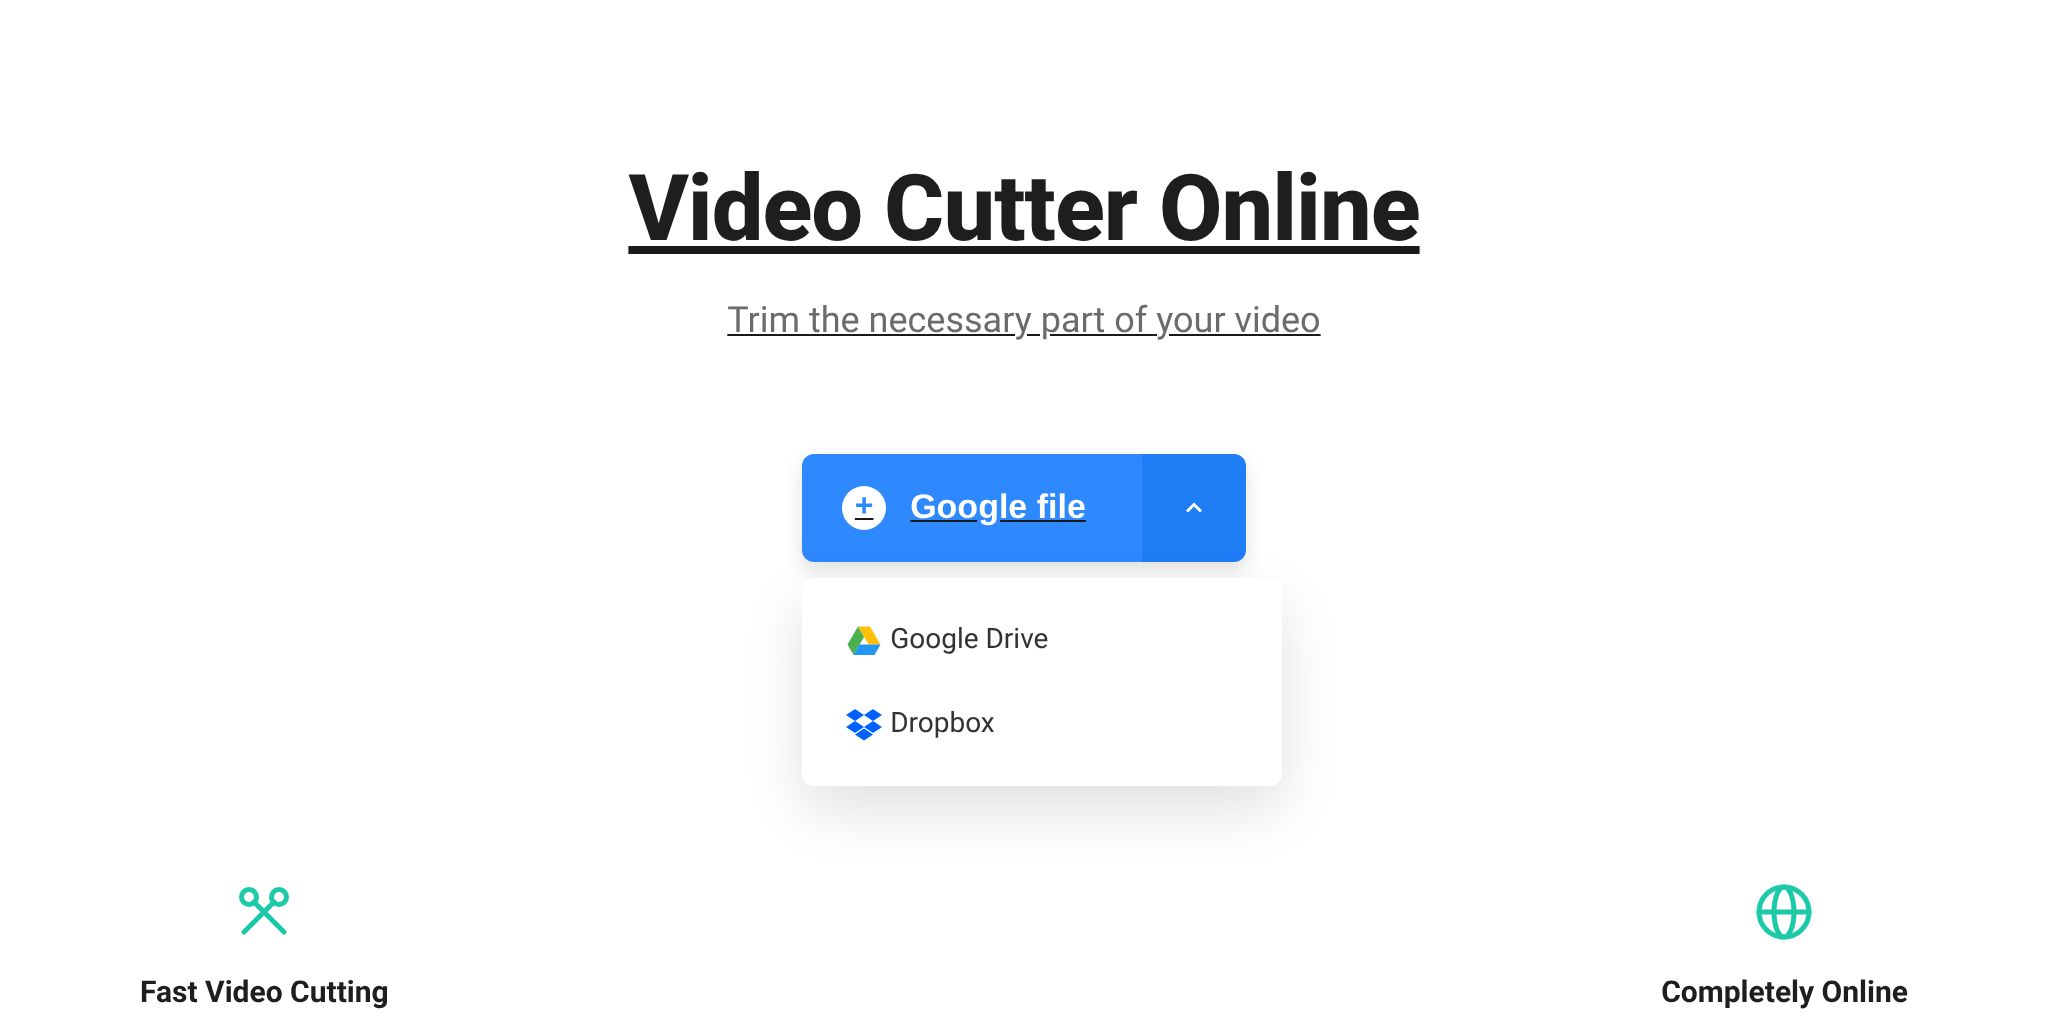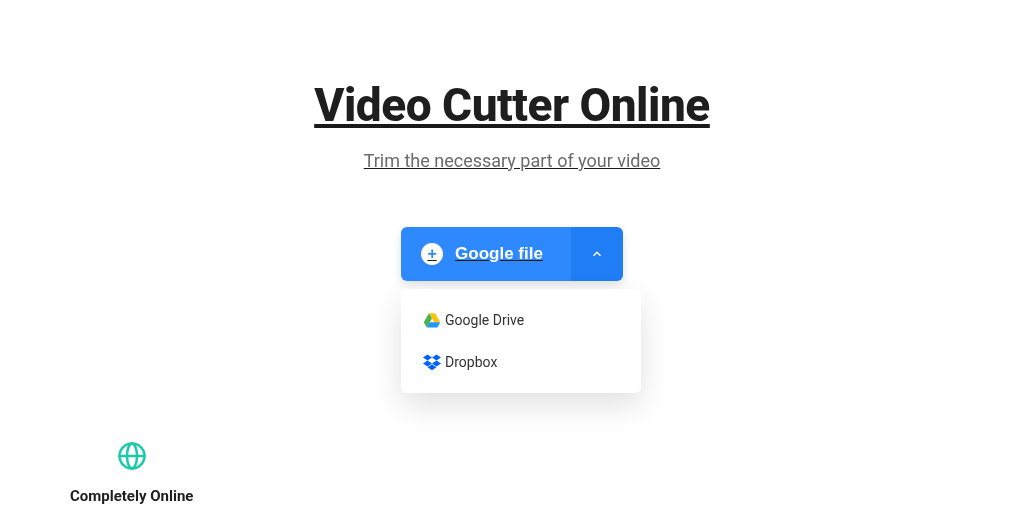--- a/index.html
+++ b/index.html
@@ -68,20 +68,31 @@
         </span>
         <span>Dropbox</span>
       </div>
     </div>
   </div>
 
   <div class="features">
     <div class="feature">
       <span class="feature-icon">
         <svg viewBox="0 0 24 24" width="30" height="30" fill="none" stroke="#1cc9a8" stroke-width="2" stroke-linecap="round" stroke-linejoin="round">
+          <circle cx="6" cy="6" r="3"></circle>
+            <circle cx="18" cy="6" r="3"></circle>
+          <line x1="8" y1="8" x2="20" y2="20"></line>
+            <line x1="16" y2="20" x2="4" y1="8"></line>
+        </svg>
+      </span>
+      <span class="feature-label">Fast Video Cutting</span>
+    </div>
+    <div class="feature">
+      <span class="feature-icon">
+        <svg viewBox="0 0 24 24" width="30" height="30" fill="none" stroke="#1cc9a8" stroke-width="2" stroke-linecap="round" stroke-linejoin="round">
           <circle cx="12" cy="12" r="10"></circle>
           <ellipse cx="12" cy="12" rx="4" ry="10"></ellipse>
           <line x1="2" y1="12" x2="22" y2="12"></line>
         </svg>
       </span>
       <span class="feature-label">Completely Online</span>
     </div>
   </div>
 
 </div>

